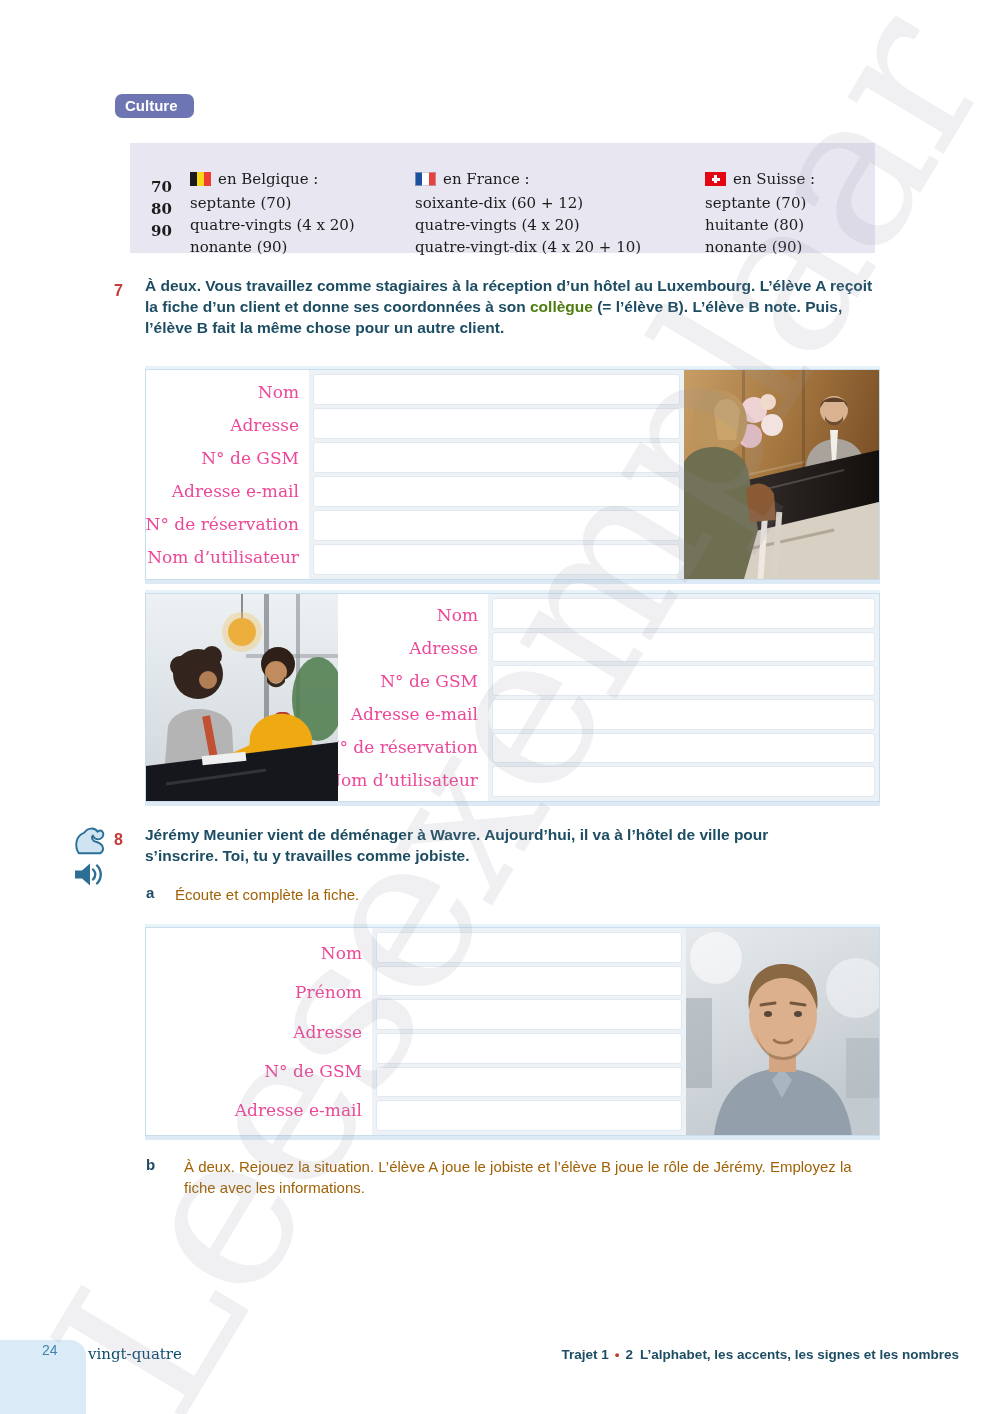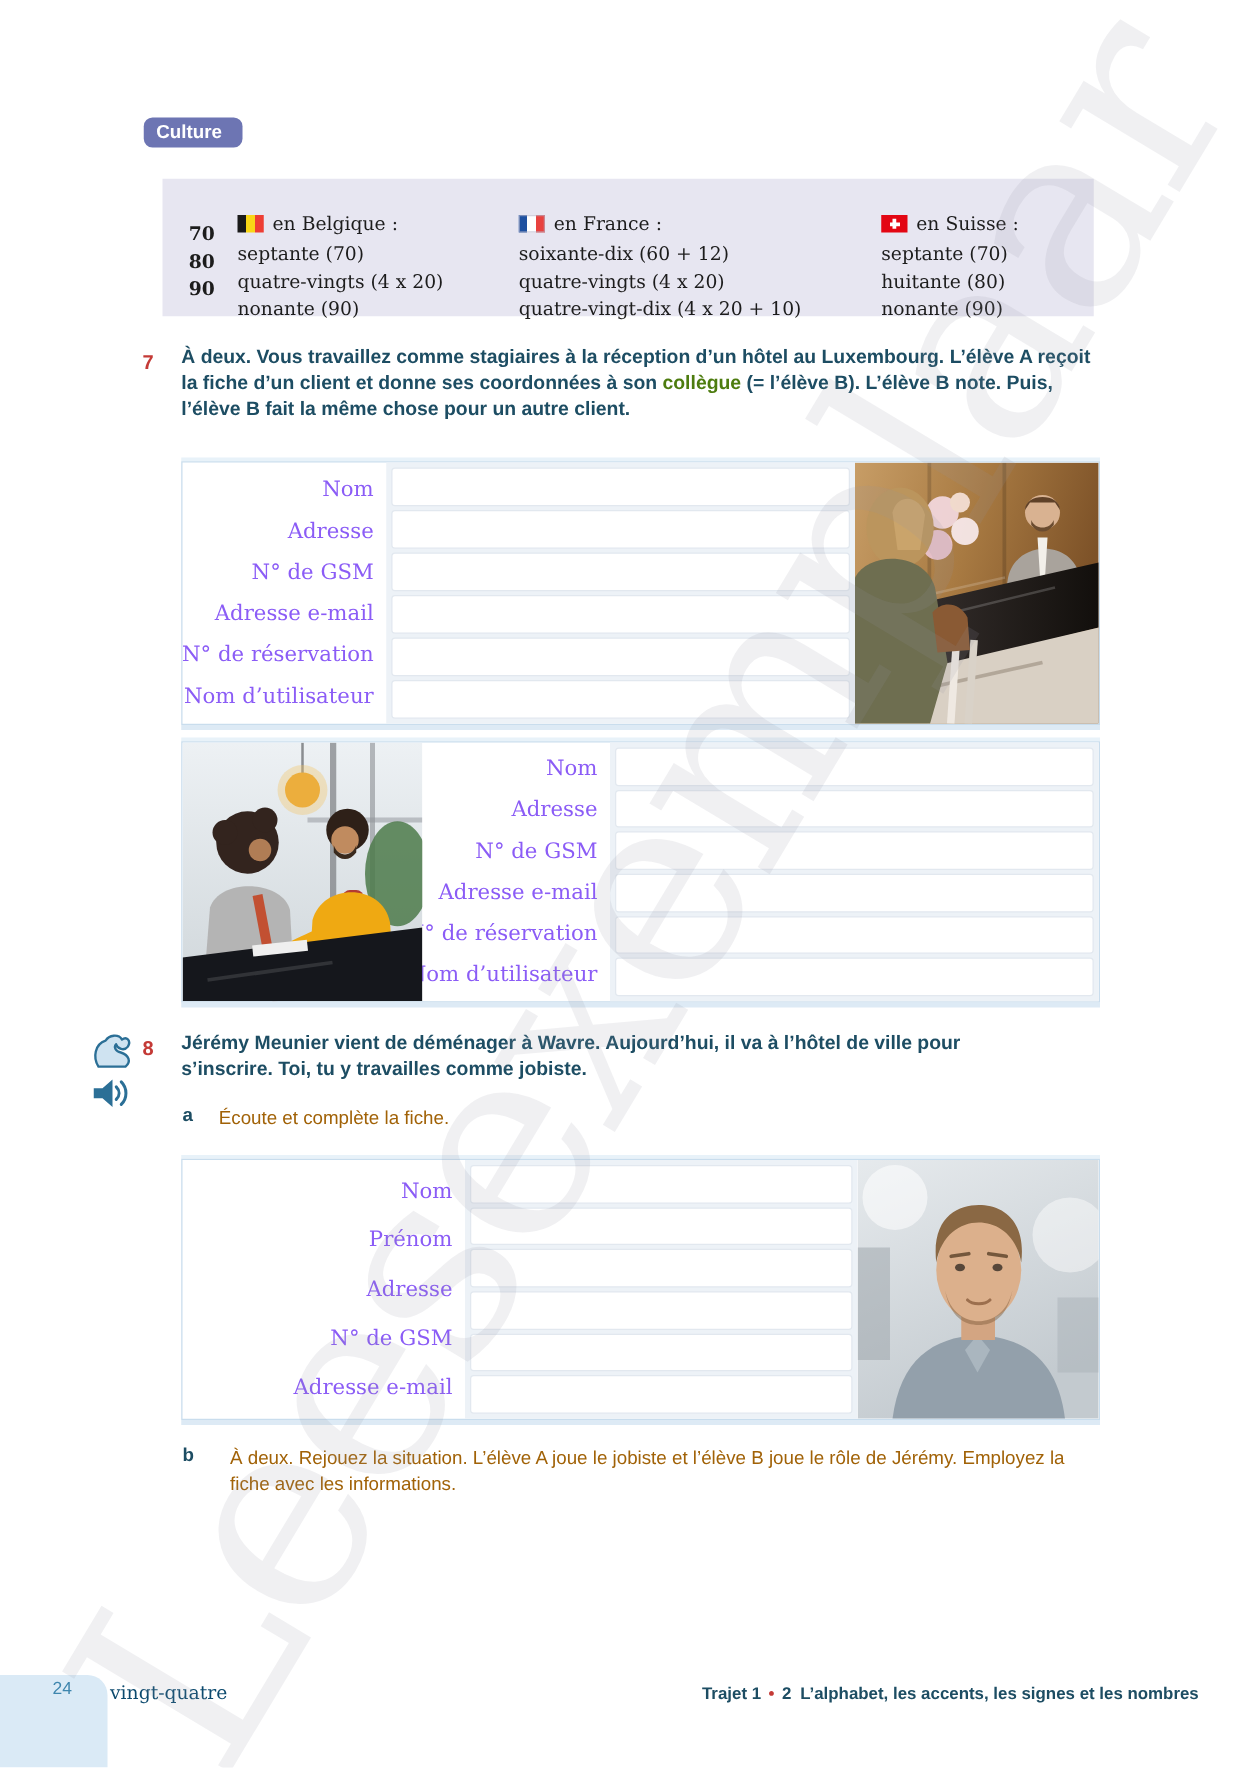--- a/index.html
+++ b/index.html
@@ -71,21 +71,21 @@
     border:1px solid #c9dded;
     box-shadow:0 4px 0 #ddeaf5, 0 -3px 0 #e8f2f9;
     display:flex;z-index:2;
   }
   .f-labels{
     display:flex;flex-direction:column;
     padding:5px 10px 5px 0;box-sizing:border-box;
   }
   .f-label{
     flex:1;display:flex;align-items:center;justify-content:flex-end;
-    font-family:"DejaVu Serif", serif;font-size:17px;color:#8b5cf6;
+    font-family:"DejaVu Serif", serif;font-size:17px;color:#ec4899;
     white-space:nowrap;
   }
   .f-fields{
     flex:1;display:flex;flex-direction:column;
     background:#edf2f7;padding:4px;gap:3px;box-sizing:border-box;
   }
   .f-field{
     flex:1;background:#ffffff;border:1px solid #e2e8ef;border-radius:3px;
   }
   .f-photo{position:relative;overflow:hidden;flex:0 0 auto;z-index:3;}

